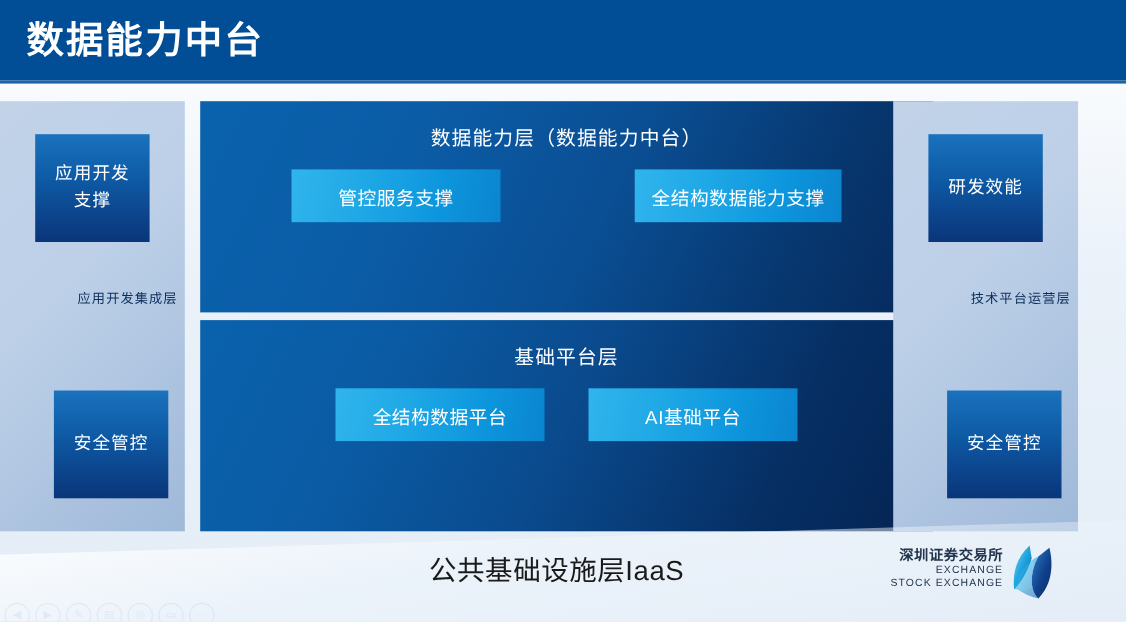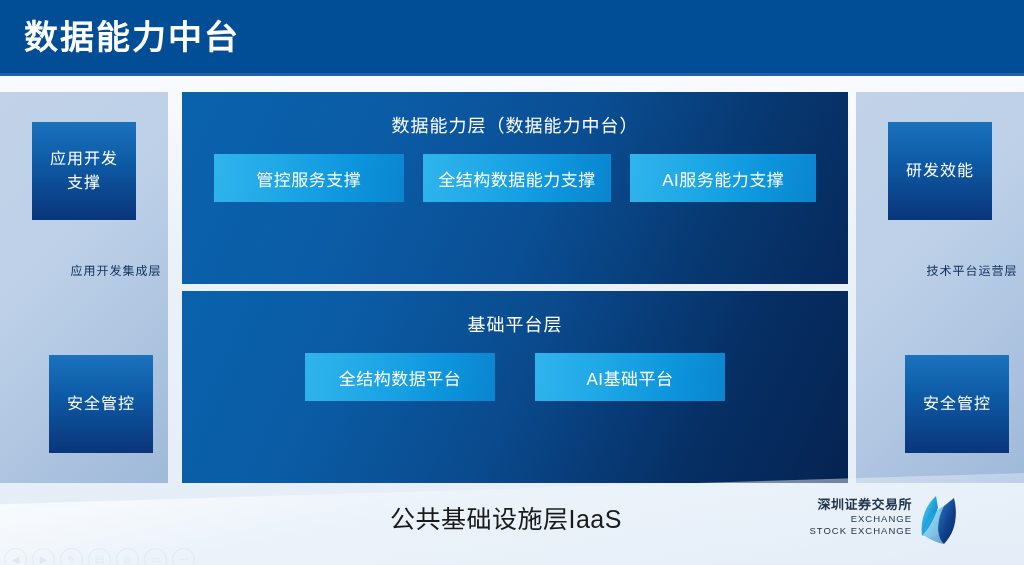--- a/index.html
+++ b/index.html
@@ -48,21 +48,21 @@
   }
 
   
   .side-col {
     position: absolute;
     top: 92px;
     height: 391px;
     background: linear-gradient(135deg, #c2d3e8 0%, #bdd0e8 40%, #9fb9d9 100%);
   }
   .side-col.left  { left: 0;   width: 168px; }
-  .side-col.right { left: 856px; width: 168px; }
+  .side-col.right { left: 812px; width: 168px; }
 
   .side-box {
     position: absolute;
     left: 50%;
     transform: translateX(-50%);
     width: 104px;
     height: 98px;
     background: linear-gradient(180deg, #1b72bd 0%, #0e5ba6 40%, #0a357a 100%);
     color: #ffffff;
     display: flex;
@@ -257,21 +257,20 @@
   </div>
 
   <div class="center-stack">
 
 
     <div class="layer-panel p2">
       <div class="layer-title">数据能力层（数据能力中台）</div>
       <div class="chip-row three">
         <div class="chip w-wide">管控服务支撑</div>
         <div class="chip w-mid">全结构数据能力支撑</div>
-        <div class="chip w-narrow">AI服务能力支撑</div>
       </div>
     </div>
 
     <div class="layer-panel p3">
       <div class="layer-title">基础平台层</div>
       <div class="chip-row two">
         <div class="chip w-wide">全结构数据平台</div>
         <div class="chip w-wide">AI基础平台</div>
       </div>
     </div>

